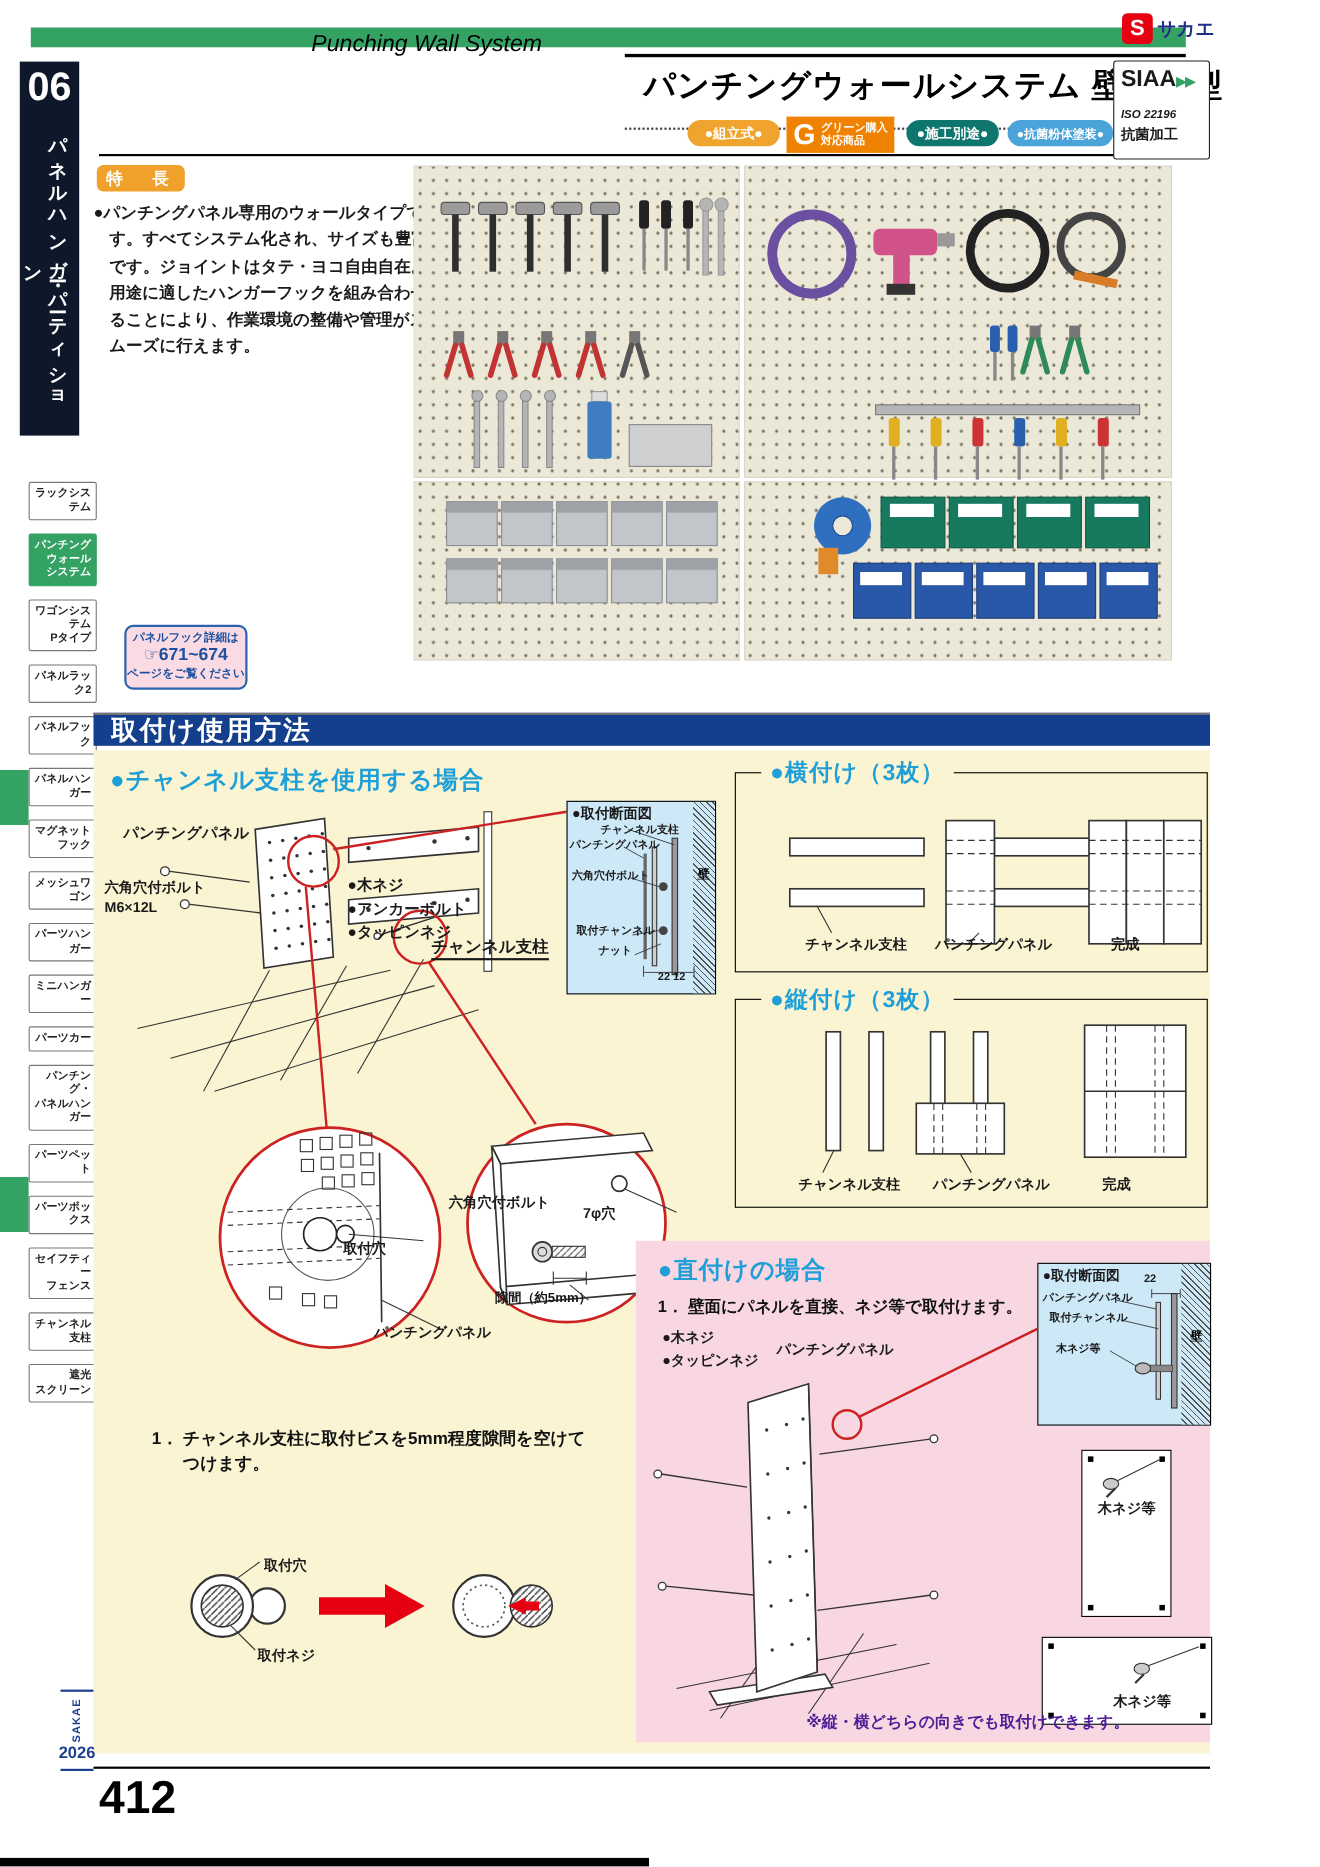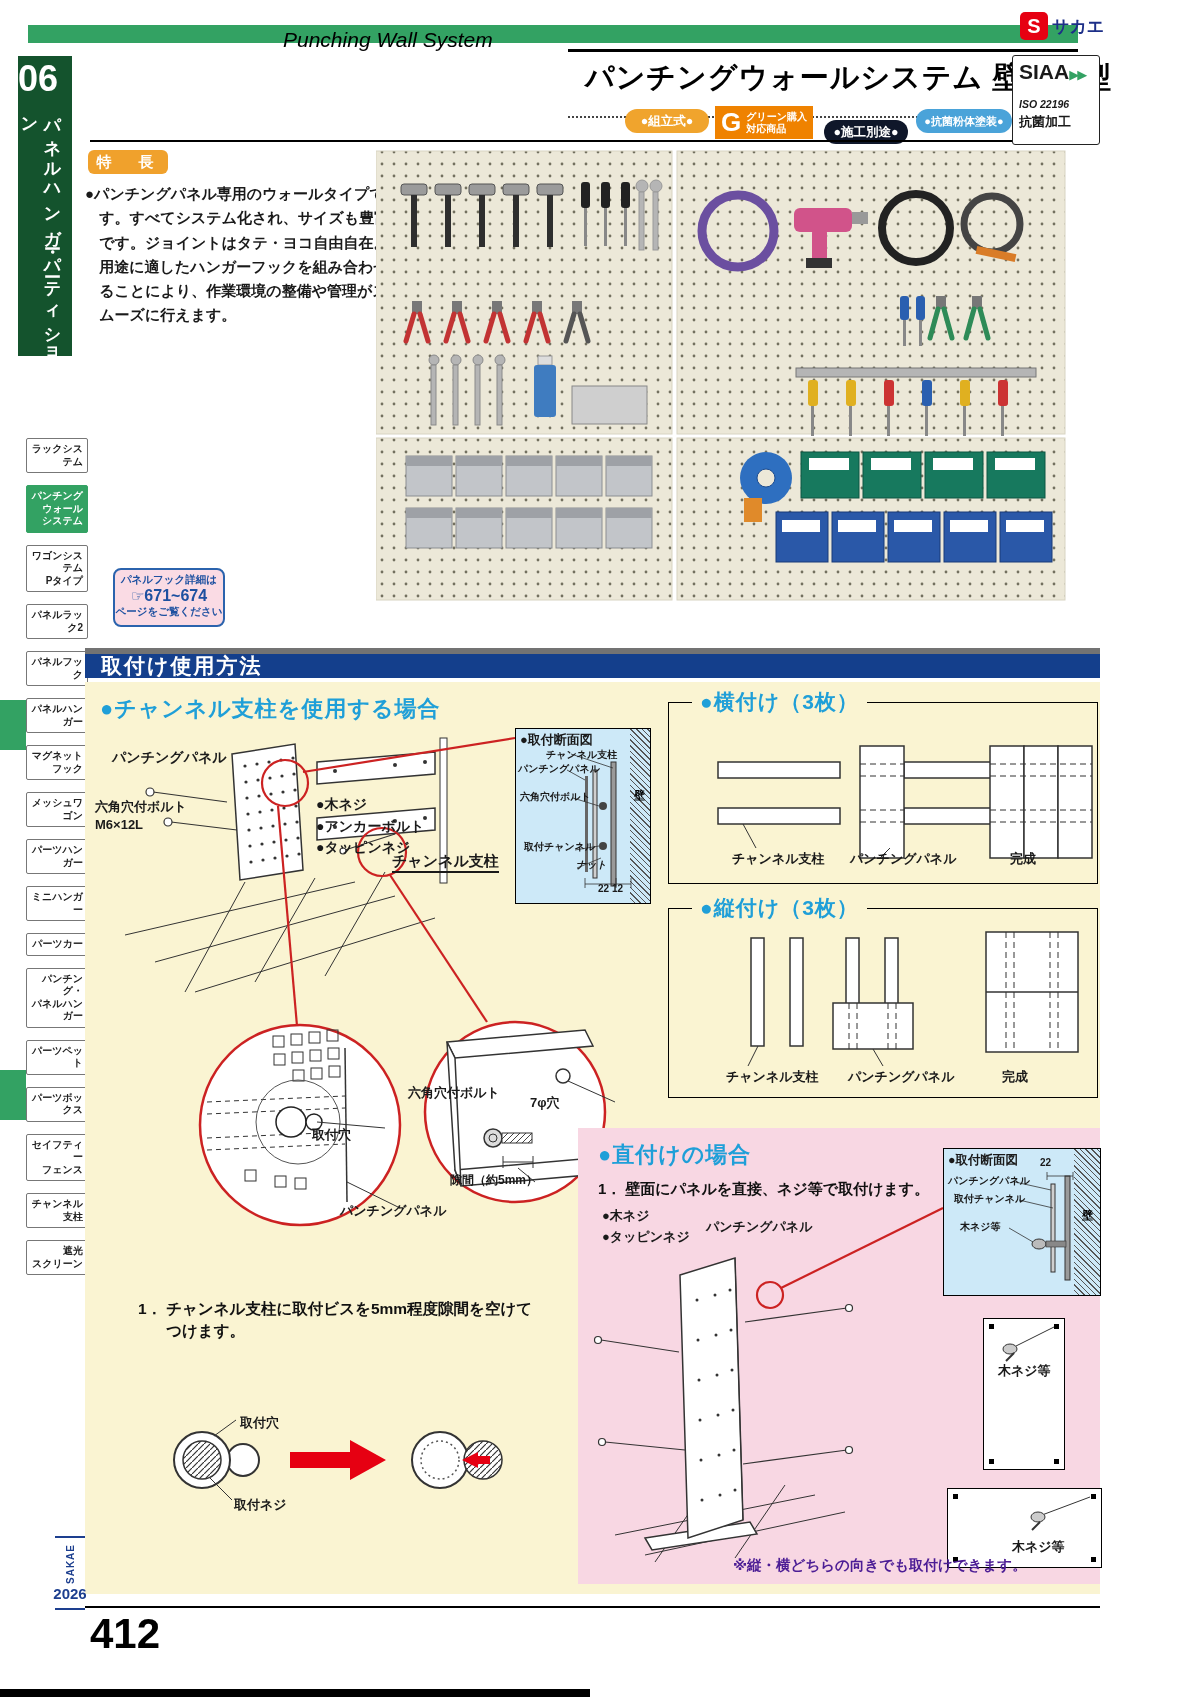--- a/index.html
+++ b/index.html
@@ -8,21 +8,21 @@
   .abs{position:absolute;}
   .lbl{position:absolute;font-size:13px;font-weight:600;color:#1a1a1a;line-height:1.4;white-space:pre-line;}
   .lbl-sm{font-size:10px;font-weight:600;}
   .blue-head{position:absolute;font-size:22px;font-weight:800;color:#1f9fd8;letter-spacing:1px;}
   
   .topbar{left:28px;top:25px;width:1050px;height:18px;background:#33a263;}
   .brand{left:1020px;top:12px;display:flex;align-items:center;gap:4px;}
   .brand-s{width:28px;height:28px;background:#e60012;border-radius:5px;color:#fff;font-weight:800;
            font-size:20px;display:flex;align-items:center;justify-content:center;}
   .brand-name{font-size:17px;font-weight:800;color:#1d2f88;}
-  .chapter{left:18px;top:56px;width:54px;height:300px;background:#14532d;color:#fff;}
+  .chapter{left:18px;top:56px;width:54px;height:340px;background:#0f172a;color:#fff;text-align:center;}
   .chapter-num{font-size:36px;font-weight:800;margin-top:2px;}
   .chapter-title{writing-mode:vertical-rl;text-orientation:upright;font-size:17px;font-weight:800;
                  letter-spacing:3px;margin-top:6px;height:270px;}
   .greennub{width:26px;height:50px;background:#33a263;left:0;}
   
   .eyebrow{left:283px;top:28px;font-size:21px;font-weight:400;font-style:italic;color:#000;}
   .loadbox{left:283px;top:55px;width:278px;height:72px;background:#e79067;display:flex;align-items:center;}
   .loadlabels{margin-left:14px;color:#26160c;font-weight:800;line-height:1.25;}
   .loadl1{font-size:16px;letter-spacing:4px;}
   .loadl2{font-size:13px;}
@@ -55,22 +55,22 @@
   .feattext{left:85px;top:182px;width:292px;font-size:15px;font-weight:600;line-height:1.62;
             text-indent:-0.95em;padding-left:0.95em;}
   
   .hooknote{left:113px;top:568px;width:112px;height:59px;background:#fadbe4;border:2px solid #2b63ad;
             border-radius:8px;box-sizing:border-box;text-align:center;color:#1d50a0;padding-top:3px;}
   .hn1{font-size:10.5px;font-weight:800;}
   .hn-pages{font-size:16px;font-weight:800;line-height:1.1;}
   .hn-hand{font-size:15px;}
   .hn2{font-size:10.5px;font-weight:800;}
   
-  .banner{left:85px;top:648px;width:1015px;height:30px;background:#143f8c;border-top:6px solid #737373;
-          box-sizing:border-box;color:#fff;font-size:21px;font-weight:800;display:flex;align-items:center;
+  .banner{left:85px;top:648px;width:1015px;height:30px;background:#143f8c;border-top:2px solid #737373;
+          box-sizing:border-box;color:#fff;font-size:24px;font-weight:800;display:flex;align-items:center;
           padding-left:16px;letter-spacing:2px;}
   .cream{left:85px;top:682px;width:1015px;height:912px;background:#faf4d2;}
   .pinkbox{left:578px;top:1128px;width:522px;height:456px;background:#f8d7e3;}
   .bluebox{position:absolute;background:#cde9f8;border:1.5px solid #000;box-sizing:border-box;}
   .outbox{position:absolute;border:1.8px solid #000;box-sizing:border-box;}
   .chip{position:absolute;background:#faf4d2;padding:0 8px;}
   .wall-hatch{position:absolute;top:0;height:100%;background:repeating-linear-gradient(45deg,#cde9f8 0 3px,#555 3px 4px);}
   .steps{position:absolute;font-size:15.5px;font-weight:700;line-height:1.45;color:#111;display:flex;}
   .stepno{flex:0 0 auto;margin-right:4px;}
   .note-red{position:absolute;color:#4c1d95;font-size:14.5px;font-weight:800;}
@@ -106,21 +106,21 @@
   <div class="abs eyebrow">Punching Wall System</div>
   <div class="abs h-rule-top"></div>
   <div class="abs pagetitle">パンチングウォールシステム 壁取付型</div>
   <div class="abs h-rule-dot"></div>
   <div class="pill" style="left:625px;top:109px;width:84px;background:#f0a42d;">●組立式●</div>
   <div class="abs gbadge">
     <span class="gletter">G</span>
     <span class="gtext">グリーン購入
 対応商品</span>
   </div>
-  <div class="pill" style="left:824px;top:120px;width:84px;background:#0f172a;">●施工別途●</div>
+  <div class="pill" style="left:824px;top:109px;width:84px;background:#0f766e;">●施工別途●</div>
   <div class="pill" style="left:916px;top:109px;width:96px;background:#4aa3d9;font-size:11px;">●抗菌粉体塗装●</div>
   <div class="abs h-rule-bot"></div>
   <div class="abs siaa">
     <span class="siaa-name">SIAA</span><span class="siaa-arrow">▶▶</span>
     <div class="siaa-iso">ISO 22196</div>
     <div class="siaa-sub">抗菌加工</div>
   </div>
 
   <div class="abs tabs">
     <div class="tab">ラックシステム</div>
@@ -545,21 +545,21 @@
         <line x1="101" y1="150" x2="101" y2="160"></line>
         <line x1="116" y1="150" x2="116" y2="160"></line>
       <line x1="70" y1="156" x2="116" y2="156"></line>
     </g>
   </svg>
   <span class="lbl lbl-sm" style="left:520px;top:731px;font-size:13px;font-weight:800;">●取付断面図</span>
   <span class="lbl lbl-sm" style="left:546px;top:748px;">チャンネル支柱</span>
   <span class="lbl lbl-sm" style="left:518px;top:762px;">パンチングパネル</span>
   <span class="lbl lbl-sm" style="left:520px;top:790px;">六角穴付ボルト</span>
   <span class="lbl lbl-sm" style="left:524px;top:840px;">取付チャンネル</span>
-  <span class="lbl lbl-sm" style="left:576px;top:858px;font-style:italic;">ナット</span>
+  <span class="lbl lbl-sm" style="left:544px;top:858px;">ナット</span>
   <span class="lbl lbl-sm" style="left:634px;top:788px;color:#000;font-size:11px;">壁</span>
   <span class="lbl lbl-sm" style="left:598px;top:882px;">22 12</span>
 
   <div class="outbox" style="left:668px;top:702px;width:430px;height:182px;"></div>
   <div class="chip blue-head" style="left:692px;top:688px;font-size:21px;">●横付け（3枚）</div>
   <svg class="abs" style="left:668px;top:702px;" width="430" height="182" viewBox="0 0 430 182">
     <g fill="#fff" stroke="#333" stroke-width="1.5">
       <rect x="50" y="60" width="122" height="16"></rect>
         <rect x="50" y="106" width="122" height="16"></rect>
       <rect x="236" y="60" width="92" height="16"></rect>

